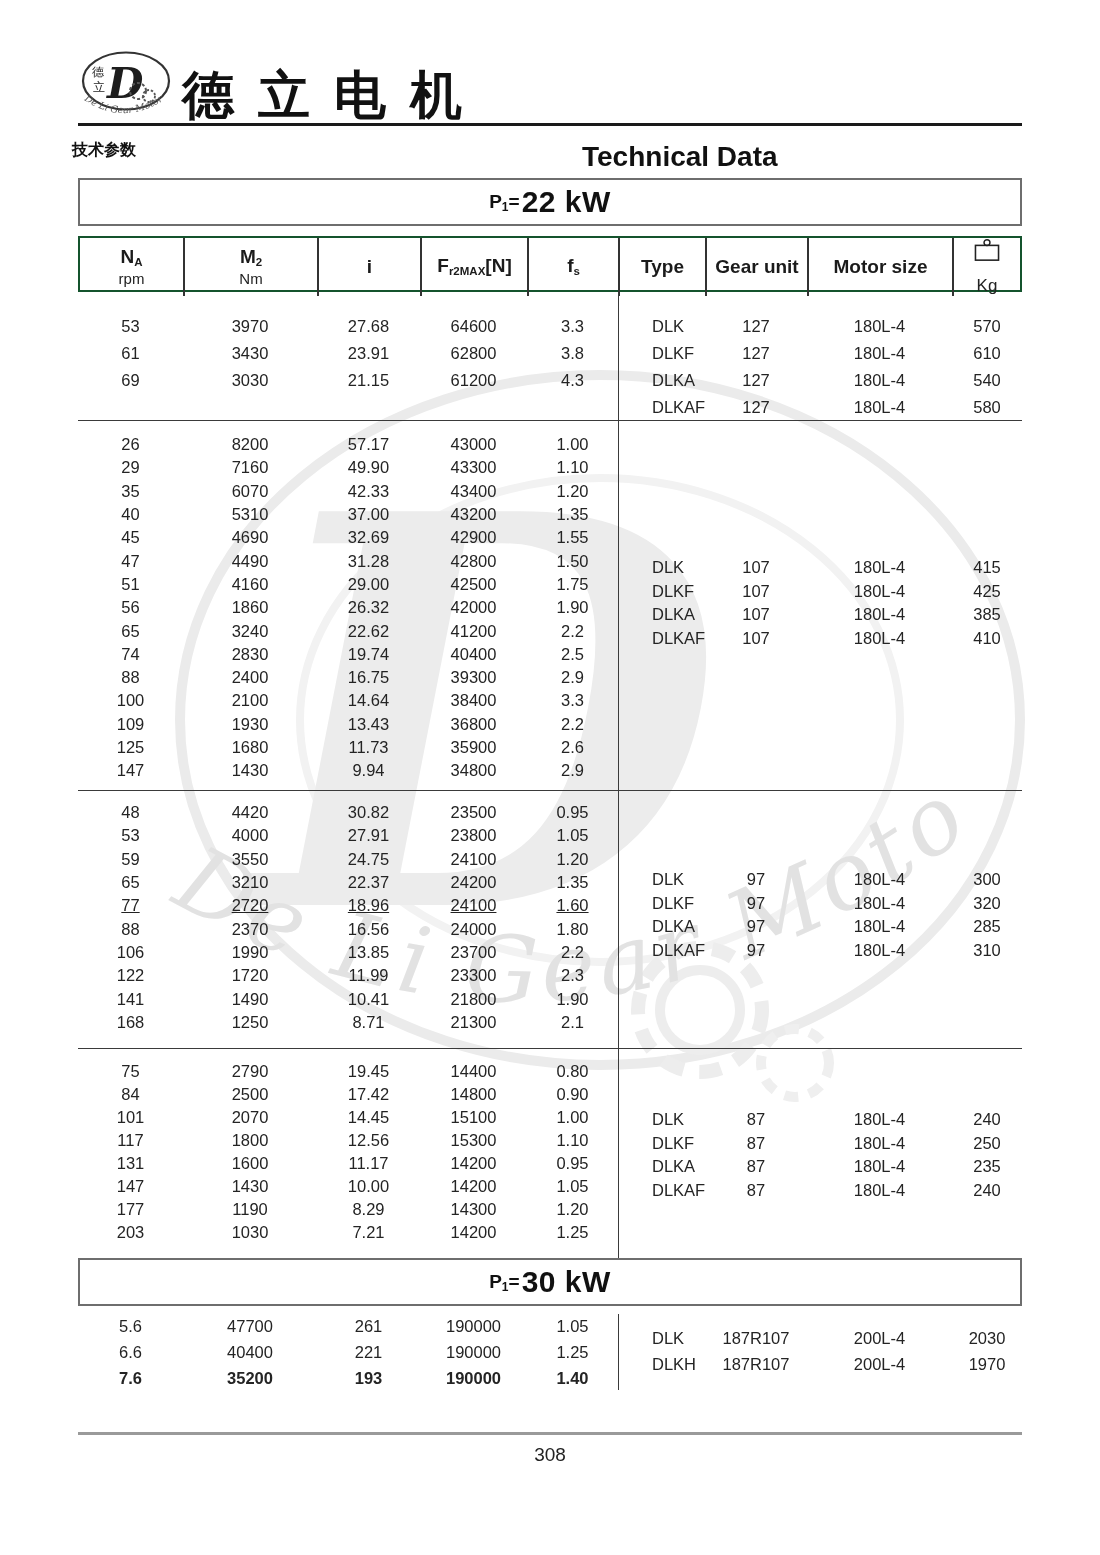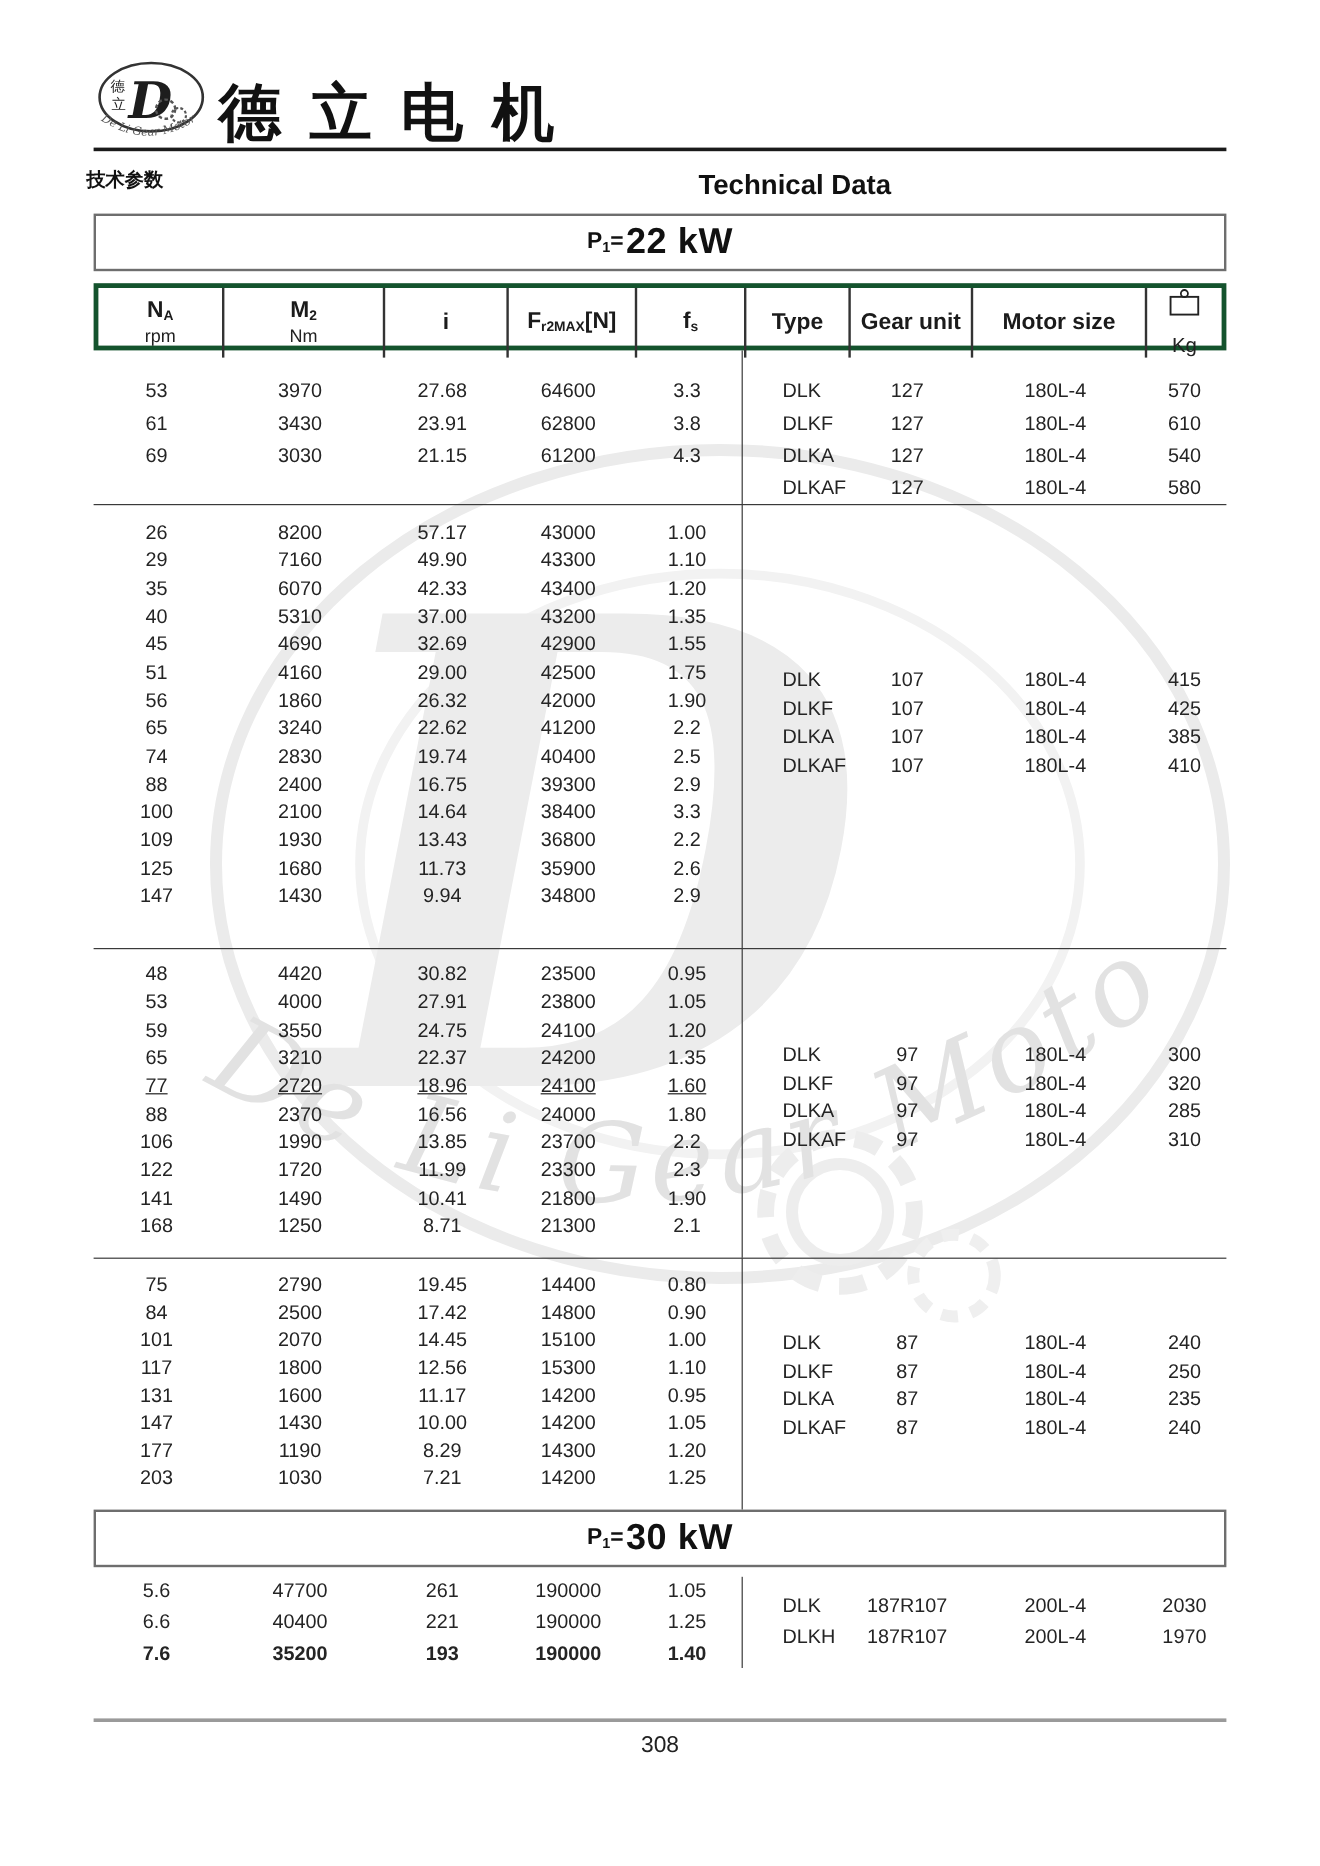--- a/index.html
+++ b/index.html
@@ -9,32 +9,32 @@
   .content{position:absolute;left:0;top:0;width:1100px;height:1555px;z-index:1;}
 
   
   .logo{position:absolute;left:80px;top:50px;width:92px;height:72px;}
   .brand{position:absolute;left:182px;top:66px;font-size:52px;font-weight:bold;
          letter-spacing:24px;line-height:1.1;color:#111;
          font-family:"DejaVu Serif",serif;}
   .toprule{position:absolute;left:78px;top:123px;width:944px;height:3px;background:#1a1a1a;}
   .sec-cn{position:absolute;left:72px;top:140px;font-size:16px;font-weight:bold;color:#111;
           font-family:"DejaVu Sans",sans-serif;}
-  .sec-en{position:absolute;left:582px;top:141px;font-size:23px;font-weight:bold;color:#111;}
+  .sec-en{position:absolute;left:582px;top:141px;font-size:28px;font-weight:bold;color:#111;}
 
   
   .table{position:absolute;left:78px;top:0;width:944px;height:1541px;}
   .pbox{position:absolute;left:0;width:944px;height:48px;border:2px solid #6e6e6e;
         box-sizing:border-box;display:flex;align-items:center;justify-content:center;}
   #pbox22{top:178px;} #pbox30{top:1258px;}
   .ppre{font-size:19px;font-weight:bold;color:#111;}
   .ppre .sb{font-size:12px;vertical-align:-3px;}
   .pval{font-size:30px;font-weight:bold;color:#111;margin-left:2px;letter-spacing:.5px;}
 
-  .thead{position:absolute;left:0;top:236px;width:944px;height:56px;border:4px solid #14532d;
+  .thead{position:absolute;left:0;top:236px;width:944px;height:56px;border:2px solid #14532d;
          box-sizing:border-box;display:grid;
          grid-template-columns:105px 134px 103px 107px 91px 87px 102px 145px 1fr;}
   .th{border-right:2px solid #333;display:flex;flex-direction:column;align-items:center;
       justify-content:center;line-height:1.15;}
   .th:last-child{border-right:none;}
   .sym{font-size:19px;font-weight:bold;color:#1b1b1b;}
   .sb{font-size:11.5px;vertical-align:-3px;font-weight:bold;}
   .unit{font-size:15px;font-weight:400;color:#222;margin-top:1px;}
   .kglabel{font-size:17px;color:#222;margin-top:14px;}
   .wicon{display:block;}
@@ -229,20 +229,27 @@
                 <div class="c">1.35</div>
               </div>
               <div class="drow" style="height: 23.3px;">
                 <div class="c">45</div>
                 <div class="c">4690</div>
                 <div class="c">32.69</div>
                 <div class="c">42900</div>
                 <div class="c">1.55</div>
               </div>
               <div class="drow" style="height: 23.3px;">
+                <div class="c">47</div>
+                <div class="c">4490</div>
+                <div class="c">31.28</div>
+                <div class="c">42800</div>
+                <div class="c">1.50</div>
+              </div>
+              <div class="drow" style="height: 23.3px;">
                 <div class="c">51</div>
                 <div class="c">4160</div>
                 <div class="c">29.00</div>
                 <div class="c">42500</div>
                 <div class="c">1.75</div>
               </div>
               <div class="drow" style="height: 23.3px;">
                 <div class="c">56</div>
                 <div class="c">1860</div>
                 <div class="c">26.32</div>

